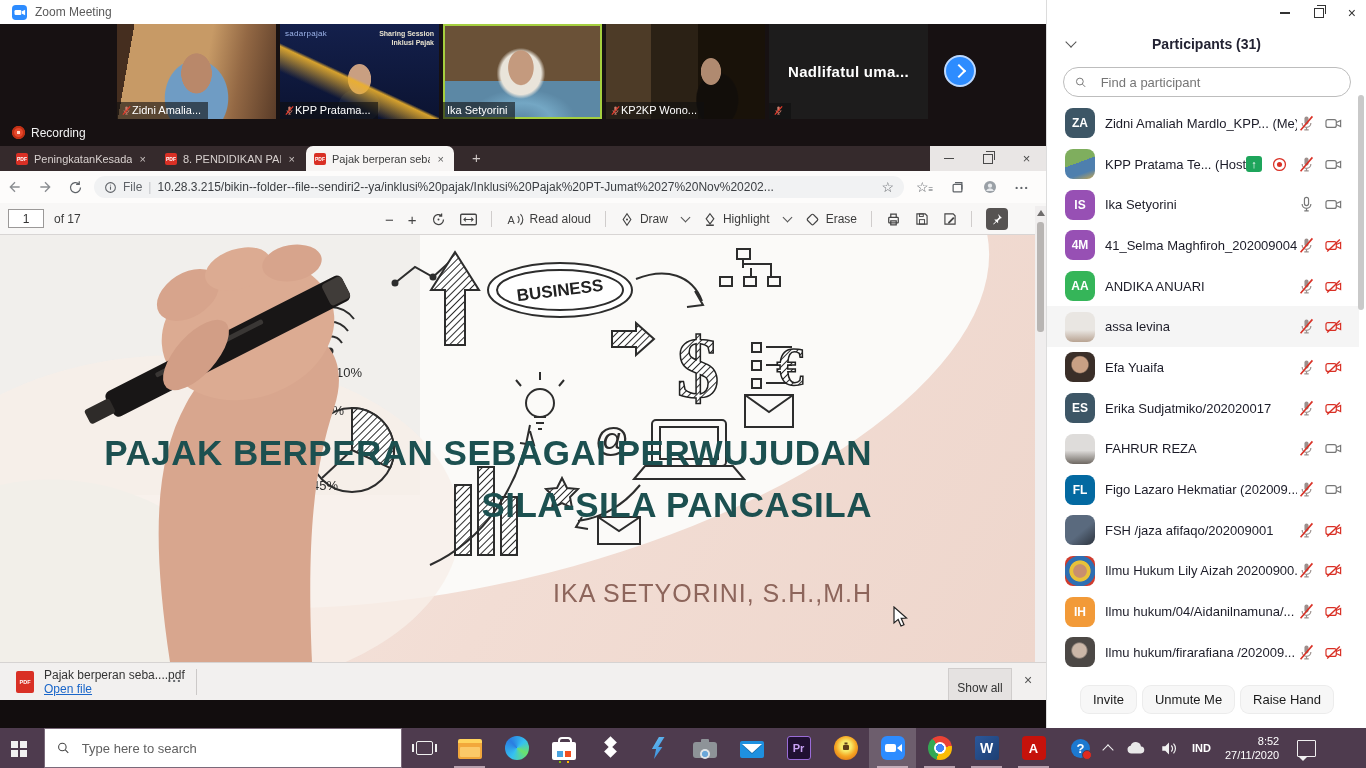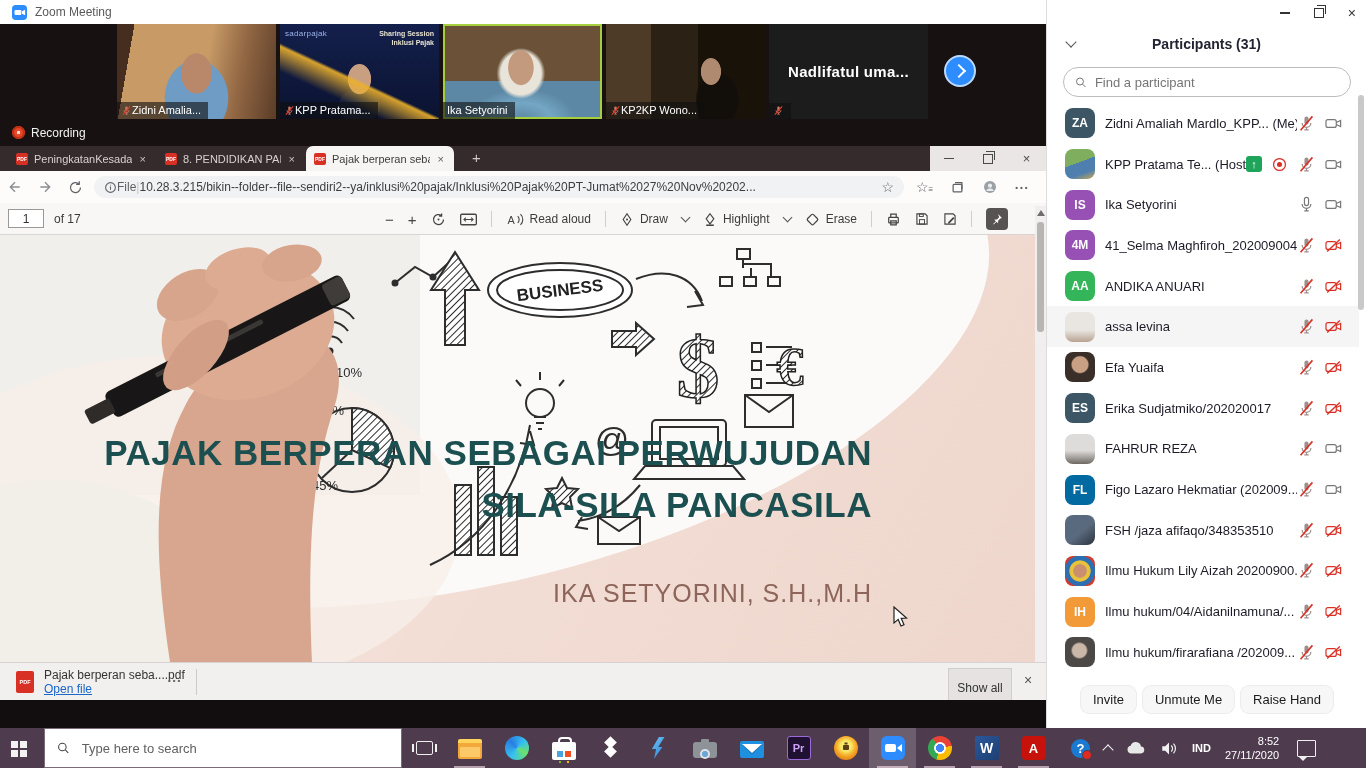--- a/index.html
+++ b/index.html
@@ -63,21 +63,21 @@
   .wc{width:30px;height:100%;display:flex;align-items:center;justify-content:center}
   .wc .bar{width:10px;height:1.4px;background:#4a4a4a}
   .wc .resto{width:8px;height:8px;border:1.2px solid #4a4a4a;position:relative;background:#e9e6e5}
   .wc .resto::before{content:"";position:absolute;left:2px;top:-4px;width:8px;height:8px;border:1.2px solid #4a4a4a;border-bottom:none;border-left:none}
   .wc .x{font-size:13px;color:#4a4a4a;line-height:1}
 
   
   #urlbar{left:0;top:171px;width:1046px;height:32px;background:#fdfcfb;display:flex;align-items:center;box-sizing:border-box}
   .nav-ic{width:30px;display:flex;justify-content:center;align-items:center}
   #url-pill{height:22px;border-radius:12px;background:#f1f2f3;display:flex;align-items:center;flex:none;
-    width:810px;margin-left:4px;padding:0 10px;box-sizing:border-box;}
+    width:810px;margin-left:4px;padding:0 10px;box-sizing:border-box;gap:6px}
   #url-pill .scheme{font-size:12px;color:#5f6368}
   #url-pill .sep{color:#c4c6c9;font-size:12px}
   #url-pill .url{font-size:12px;color:#3b3e42;white-space:nowrap;overflow:hidden;flex:1}
   .star-ch{font-size:14px;color:#5f6368}
   .tb-right{display:flex;align-items:center;gap:17px;margin-left:12px}
   .dots-h{color:#5f6368;font-size:8px;letter-spacing:2px;font-weight:bold}
 
   
   #pdfbar{left:0;top:203px;width:1046px;height:32px;background:#f8f7f6;border-bottom:1px solid #d8d5d4;box-sizing:border-box;display:flex;align-items:center;font-size:12px;color:#3c3c3c}
   #page-input{position:absolute;left:8px;top:6px;width:36px;height:19px;border:1px solid #9b9998;background:#fff;text-align:center;font-size:12px;color:#333;box-sizing:border-box;font-family:"Liberation Sans",sans-serif}
@@ -121,21 +121,21 @@
   
   #panel{left:1046px;top:0;width:320px;height:728px;background:#ffffff;border-left:1px solid #dcdcdc;box-sizing:border-box}
   #panel-controls{position:absolute;right:10px;top:4px;display:flex;gap:24px;align-items:center;height:18px}
   #panel-controls .x{font-size:14px;color:#333}
   #panel-controls .bar{width:10px;height:1.4px;background:#333}
   #panel-controls .resto{width:8px;height:8px;border:1.2px solid #333;position:relative;background:#fff}
   #panel-controls .resto::before{content:"";position:absolute;left:2px;top:-4px;width:8px;height:8px;border:1.2px solid #333;border-bottom:none;border-left:none}
   #panel-header{position:absolute;left:0;top:32px;width:100%;height:24px}
   #panel-collapse{position:absolute;left:20px;top:6px;width:7px;height:7px;border-right:1.6px solid #555;border-bottom:1.6px solid #555;transform:rotate(45deg)}
   #panel-title{text-align:center;font-size:14px;font-weight:bold;color:#232333;line-height:24px}
-  #find-box{position:absolute;left:16px;top:67px;width:288px;height:30px;border:1px solid #bdbdbd;border-radius:16px;box-sizing:border-box;display:flex;align-items:center;gap:6px;padding:0 11px}
+  #find-box{position:absolute;left:16px;top:67px;width:288px;height:30px;border:1px solid #bdbdbd;border-radius:16px;box-sizing:border-box;display:flex;align-items:center;gap:12px;padding:0 11px}
   #find-box input{border:none;outline:none;font-size:13px;color:#444;width:100%;font-family:"Liberation Sans",sans-serif;background:transparent}
   #find-box input::placeholder{color:#757575}
   #plist{position:absolute;left:0;top:103px;width:312px}
   .prow{height:40.7px;display:flex;align-items:center;padding-left:18px;box-sizing:border-box}
   .prow.hl{background:#f5f5f5}
   .pavatar{width:30px;height:30px;border-radius:8px;color:#fff;font-size:12px;font-weight:bold;
     display:flex;align-items:center;justify-content:center;flex:none}
   .pv0{background:linear-gradient(160deg,#7fae5e 0 45%,#4e7fae 45% 75%,#caa94f)}
   .pv1{background:linear-gradient(180deg,#e9e6e2 0 60%,#b8a392)}
   .pv2{background:radial-gradient(circle at 50% 42%,#c9a084 0 34%,#3a2e28 40%)}
@@ -685,21 +685,21 @@
             <line x1="4.5" y1="20.5" x2="19.5" y2="3" stroke="#d93025" stroke-width="2"></line>
           </svg>
           <svg class="pic" viewBox="0 0 24 24">
             <rect x="2.5" y="7" width="13" height="10" rx="2.5" fill="none" stroke="#777" stroke-width="1.5"></rect>
             <path d="M15.5 10.8 21 8.2v7.6l-5.5-2.6" fill="none" stroke="#777" stroke-width="1.5"></path>
           </svg>
         </div>
       </div>
       <div class="prow">
         <div class="pavatar pv4"></div>
-        <div class="pname">FSH /jaza afifaqo/348353510</div>
+        <div class="pname">FSH /jaza afifaqo/202009001</div>
         <div class="picons">
           <svg class="pic" viewBox="0 0 24 24">
             <rect x="9.4" y="3" width="5.2" height="10.4" rx="2.6" fill="#9c8f8c"></rect>
             <path d="M6.5 11.3a5.5 5.5 0 0 0 11 0M12 16.8V20M9.2 20h5.6" fill="none" stroke="#9c8f8c" stroke-width="1.5"></path>
             <line x1="4.5" y1="20.5" x2="19.5" y2="3" stroke="#d93025" stroke-width="2"></line>
           </svg>
           <svg class="pic" viewBox="0 0 24 24">
             <rect x="2.5" y="7" width="13" height="10" rx="2.5" fill="none" stroke="#d93025" stroke-width="1.5"></rect>
             <path d="M15.5 10.8 21 8.2v7.6l-5.5-2.6" fill="none" stroke="#d93025" stroke-width="1.5"></path>
             <line x1="4" y1="19.5" x2="20" y2="4.5" stroke="#d93025" stroke-width="1.8"></line>

